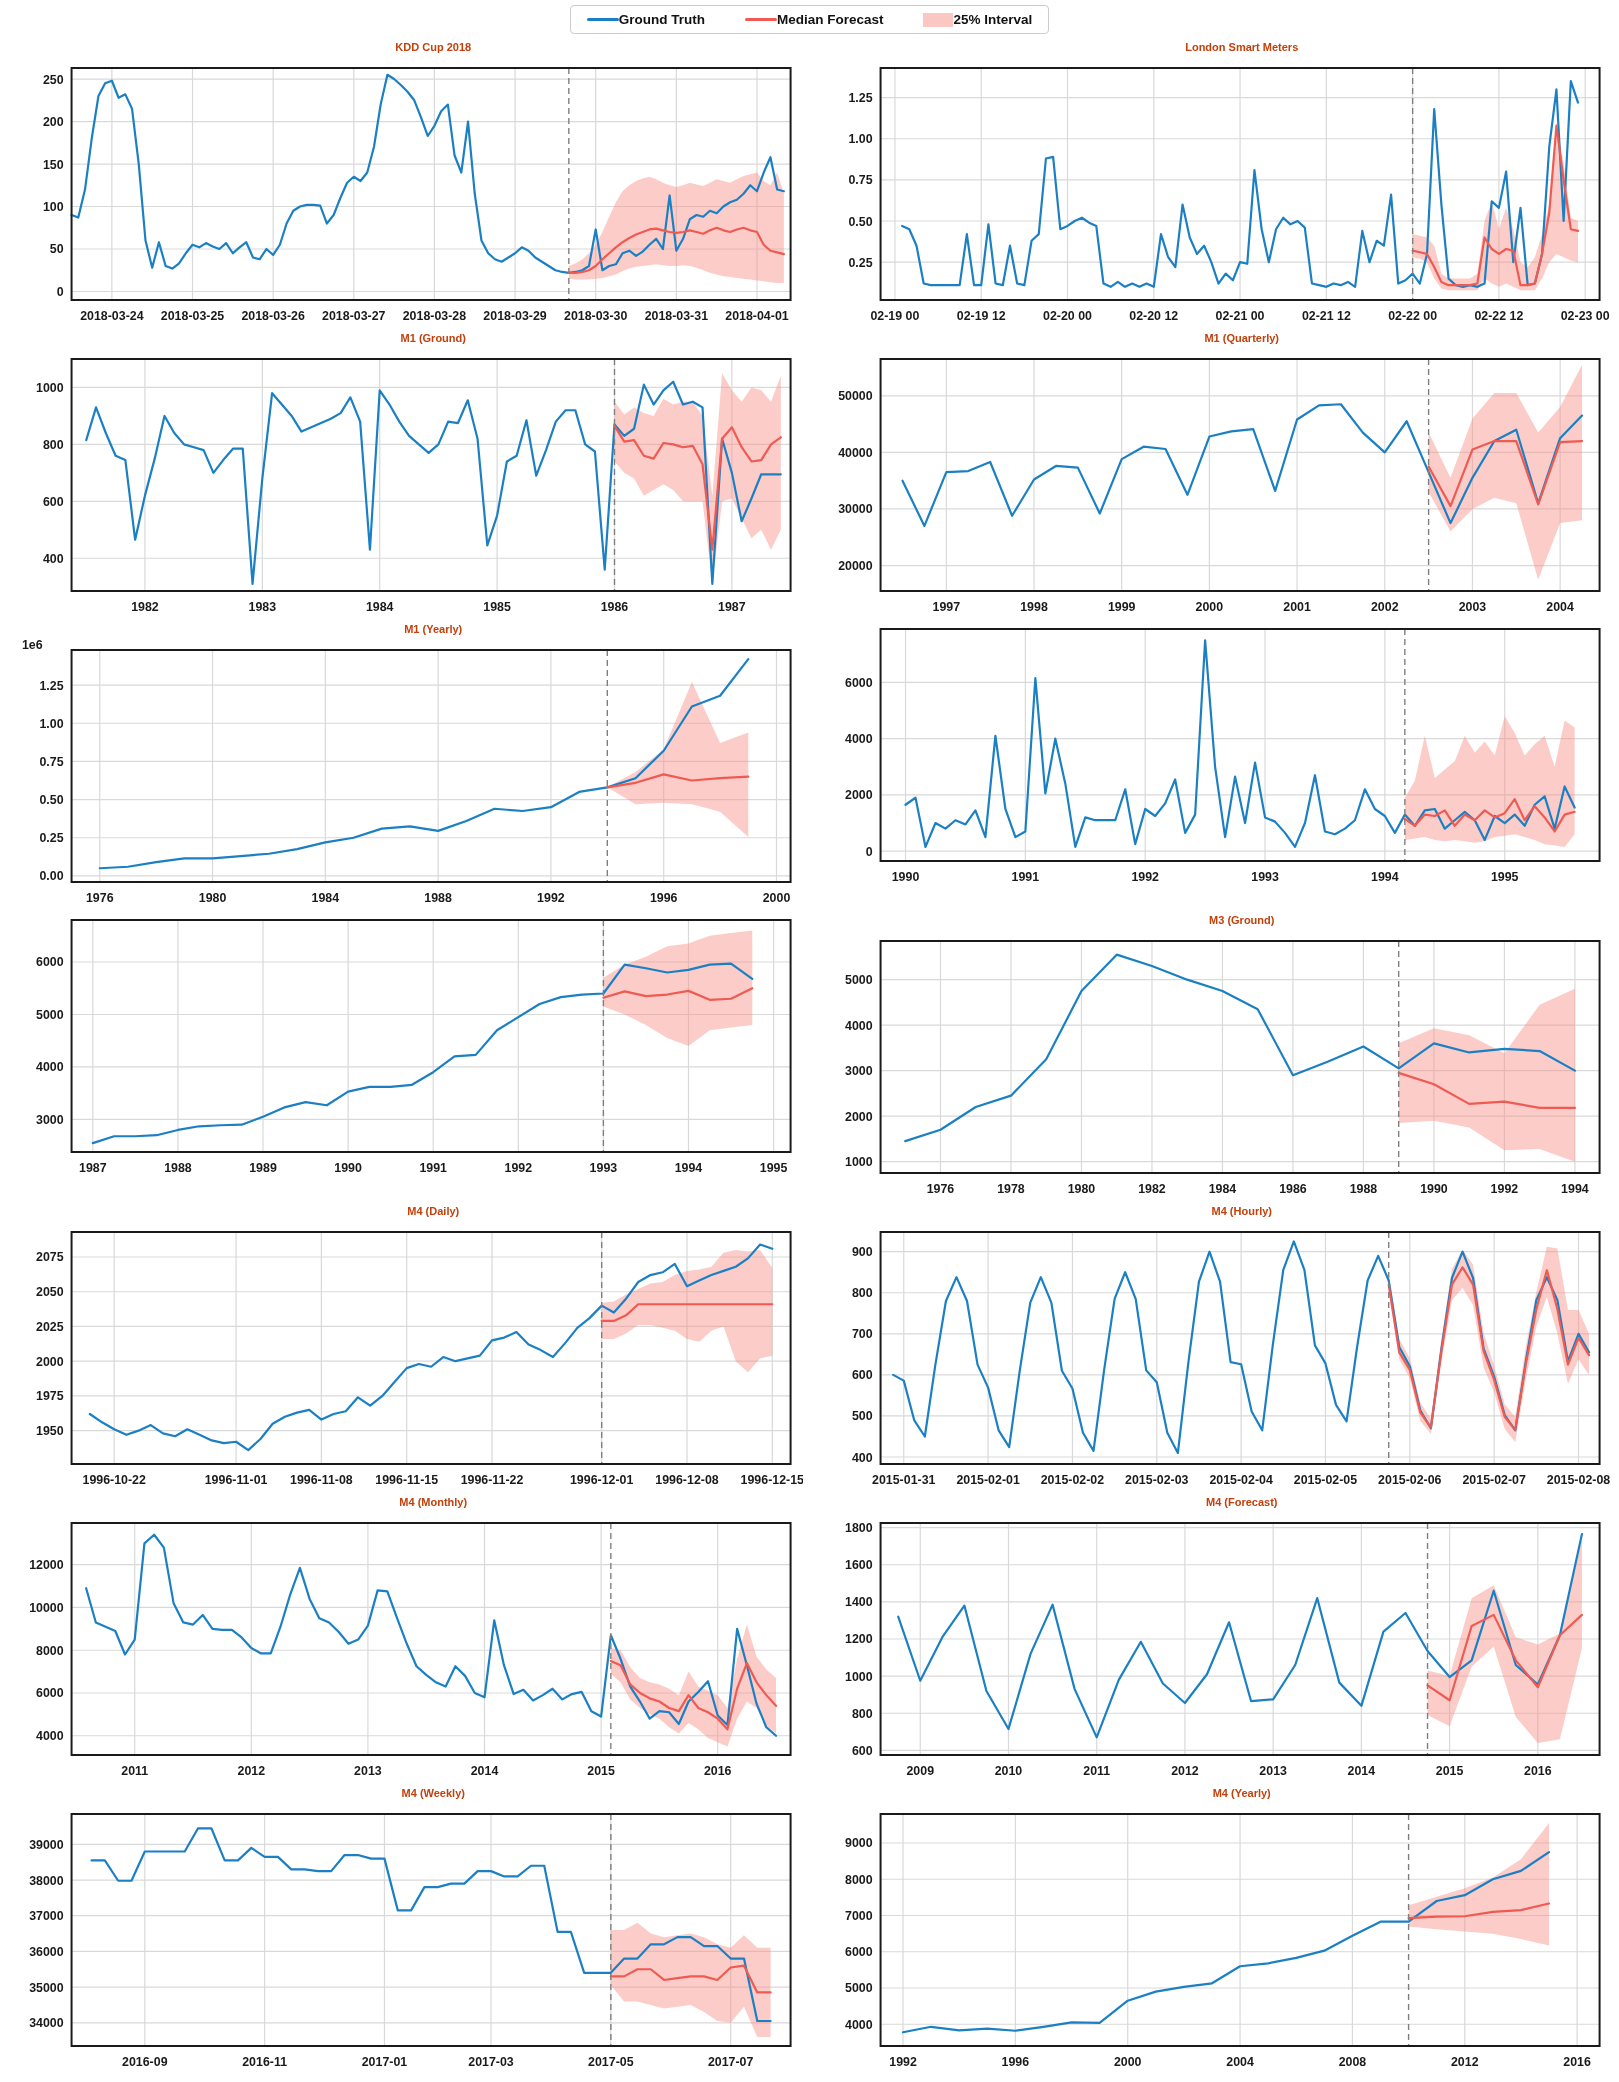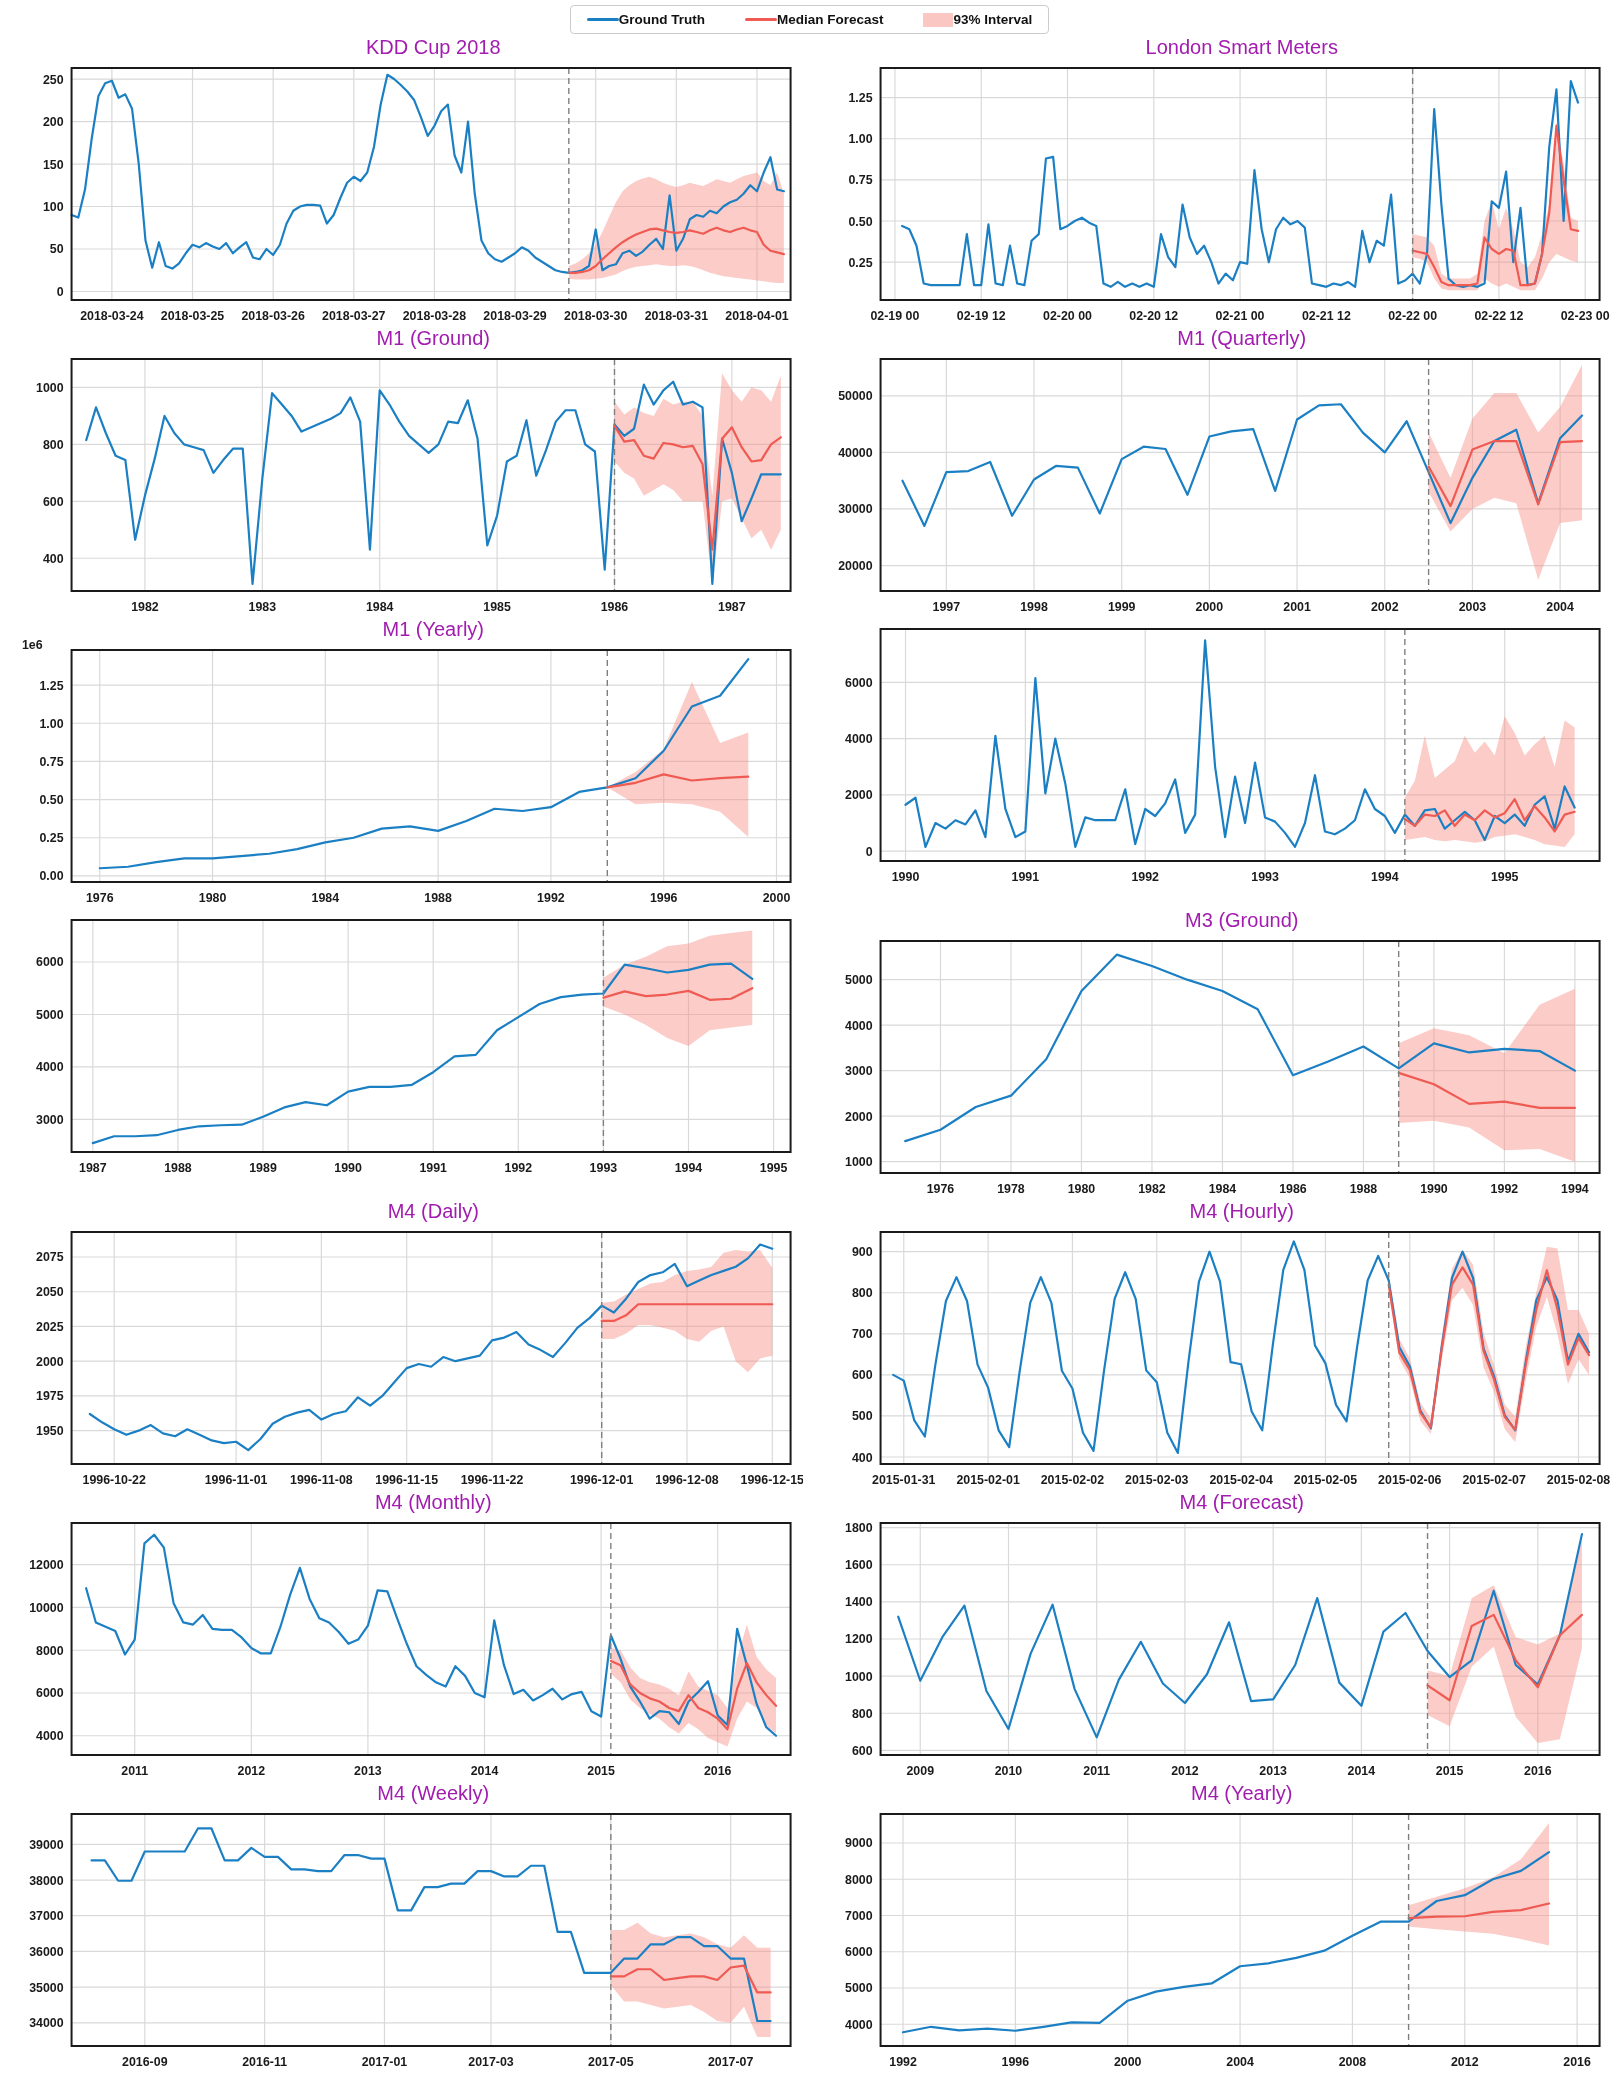--- a/index.html
+++ b/index.html
@@ -4,40 +4,40 @@
 <style>
   html,body{margin:0;padding:0;background:#ffffff;}
   body{width:1619px;height:2082px;overflow:hidden;font-family:"Liberation Sans",sans-serif;}
   .legend-bar{display:flex;justify-content:center;padding:5px 0 3px 0;}
   .legend-box{display:flex;align-items:center;gap:40px;border:1px solid #cccccc;border-radius:4px;background:#ffffff;padding:6px 16px;}
   .legend-item{display:flex;align-items:center;font-weight:700;font-size:13.5px;color:#111111;}
   .swatch-line{width:32px;height:3px;border-radius:2px;display:inline-block;}
   .swatch-patch{width:30px;height:14px;display:inline-block;opacity:.5;}
   .charts{display:grid;grid-template-columns:1fr 1fr;column-gap:14px;row-gap:0;padding:0 8px;}
   .cell{}
-  .chart-title{height:21px;line-height:21px;text-align:center;font-weight:400;font-size:20px;color:#a21caf;padding-left:56px;}
+  .chart-title{height:21px;line-height:21px;text-align:center;font-weight:700;font-size:11px;color:#c2410c;padding-left:56px;}
   svg.plot{width:100%;height:270px;display:block;}
   svg.plot text.tick{font-family:"Liberation Sans",sans-serif;font-weight:700;font-size:12.5px;fill:#1a1a1a;}
 </style>
 </head>
 <body>
 
 <div class="legend-bar">
   <div class="legend-box">
     <span class="legend-item">
       <span class="swatch-line" style="background: rgb(27, 127, 196);"></span>
       <span>Ground Truth</span>
     </span>
     <span class="legend-item">
       <span class="swatch-line" style="background: rgb(239, 90, 82);"></span>
       <span>Median Forecast</span>
     </span>
     <span class="legend-item">
       <span class="swatch-patch" style="background: rgb(247, 143, 134);"></span>
-      <span>93% Interval</span>
+      <span>25% Interval</span>
     </span>
   </div>
 </div>
 
 <div class="charts">
   <div class="cell">
     <div class="chart-title">KDD Cup 2018</div>
     <svg class="plot" viewBox="0 0 800 270" preserveAspectRatio="none">
         <line x1="64" x2="788" y1="233.5018315018315" y2="233.5018315018315" stroke="#d9d9d9" stroke-width="1.2"></line>
         <line x1="64" x2="788" y1="191.01098901098902" y2="191.01098901098902" stroke="#d9d9d9" stroke-width="1.2"></line>

